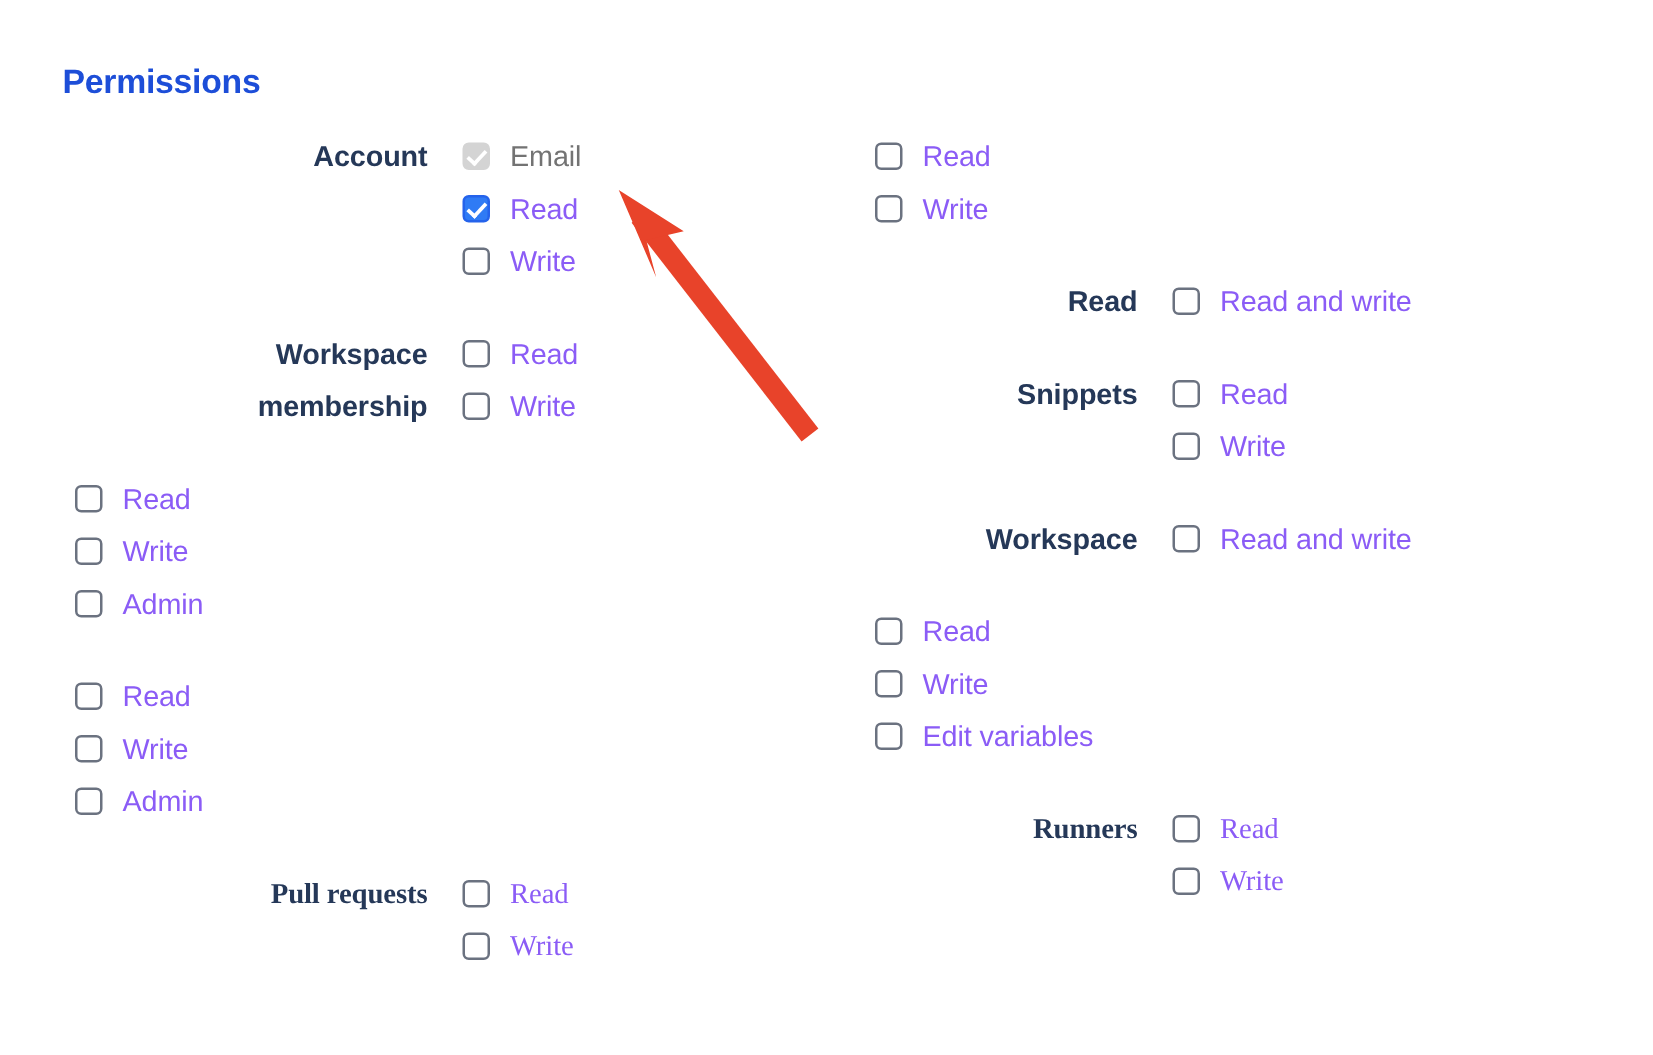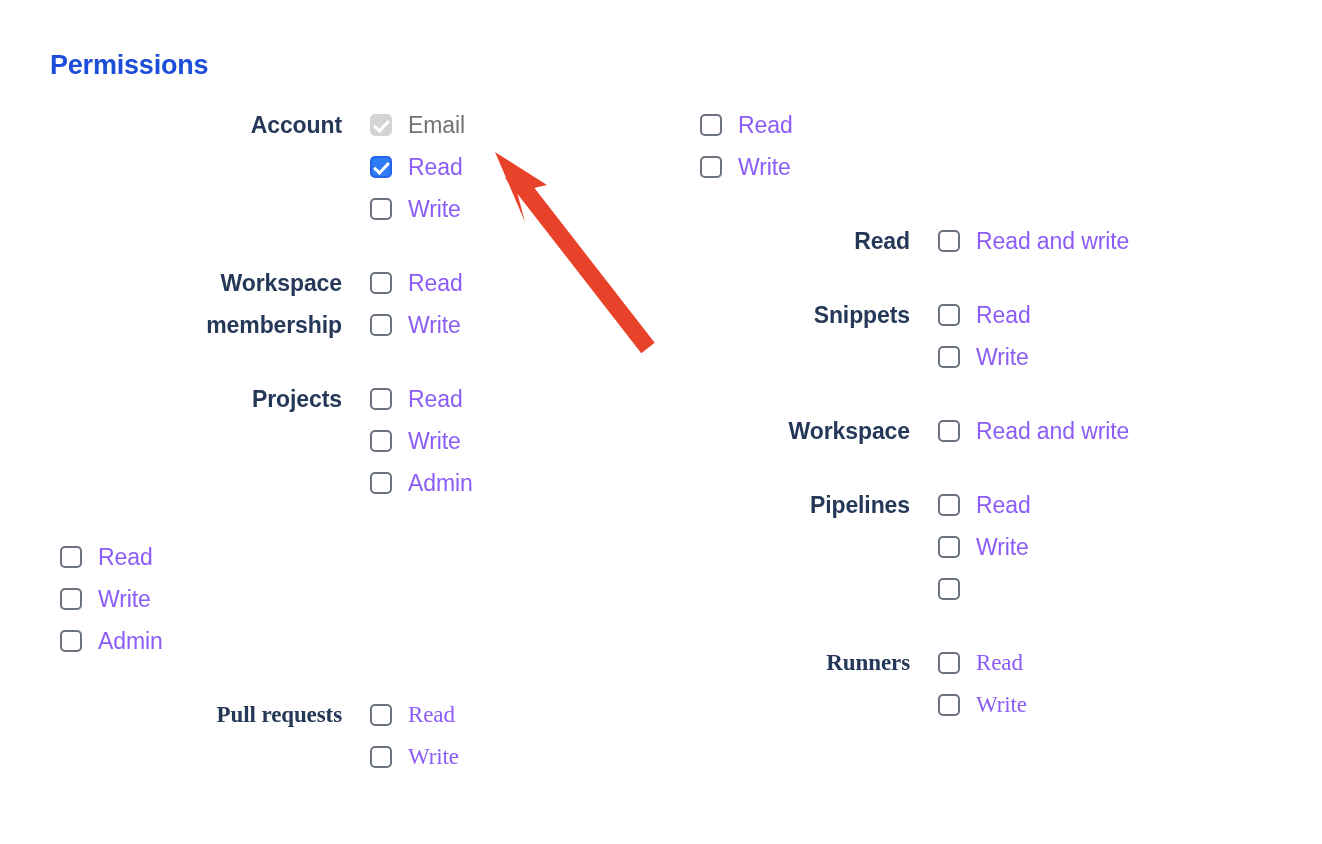--- a/index.html
+++ b/index.html
@@ -159,21 +159,20 @@
             <span class="cb" role="checkbox" aria-checked="false"></span>
             <span class="option-label">Read</span>
           </div>
           <div class="option-row">
             <span class="cb" role="checkbox" aria-checked="false"></span>
             <span class="option-label">Write</span>
           </div>
         </div>
       </div>
       <div class="perm-group">
-        <div class="group-label">Projects</div>
         <div class="option-list">
           <div class="option-row">
             <span class="cb" role="checkbox" aria-checked="false"></span>
             <span class="option-label">Read</span>
           </div>
           <div class="option-row">
             <span class="cb" role="checkbox" aria-checked="false"></span>
             <span class="option-label">Write</span>
           </div>
           <div class="option-row">
@@ -251,32 +250,32 @@
       <div class="perm-group">
         <div class="group-label">Workspace</div>
         <div class="option-list">
           <div class="option-row">
             <span class="cb" role="checkbox" aria-checked="false"></span>
             <span class="option-label">Read and write</span>
           </div>
         </div>
       </div>
       <div class="perm-group">
-        <div class="group-label">Pipelines</div>
-        <div class="option-list">
-          <div class="option-row">
-            <span class="cb" role="checkbox" aria-checked="false"></span>
-            <span class="option-label">Read</span>
-          </div>
-          <div class="option-row">
-            <span class="cb" role="checkbox" aria-checked="false"></span>
-            <span class="option-label">Write</span>
-          </div>
-          <div class="option-row">
-            <span class="cb" role="checkbox" aria-checked="false"></span>
+        <div class="option-list">
+          <div class="option-row">
+            <span class="cb" role="checkbox" aria-checked="false"></span>
+            <span class="option-label">Read</span>
+          </div>
+          <div class="option-row">
+            <span class="cb" role="checkbox" aria-checked="false"></span>
+            <span class="option-label">Write</span>
+          </div>
+          <div class="option-row">
+            <span class="cb" role="checkbox" aria-checked="false"></span>
+            <span class="option-label">Edit variables</span>
           </div>
         </div>
       </div>
       <div class="perm-group">
         <div class="group-label">Runners</div>
         <div class="option-list">
           <div class="option-row">
             <span class="cb" role="checkbox" aria-checked="false"></span>
             <span class="option-label">Read</span>
           </div>

